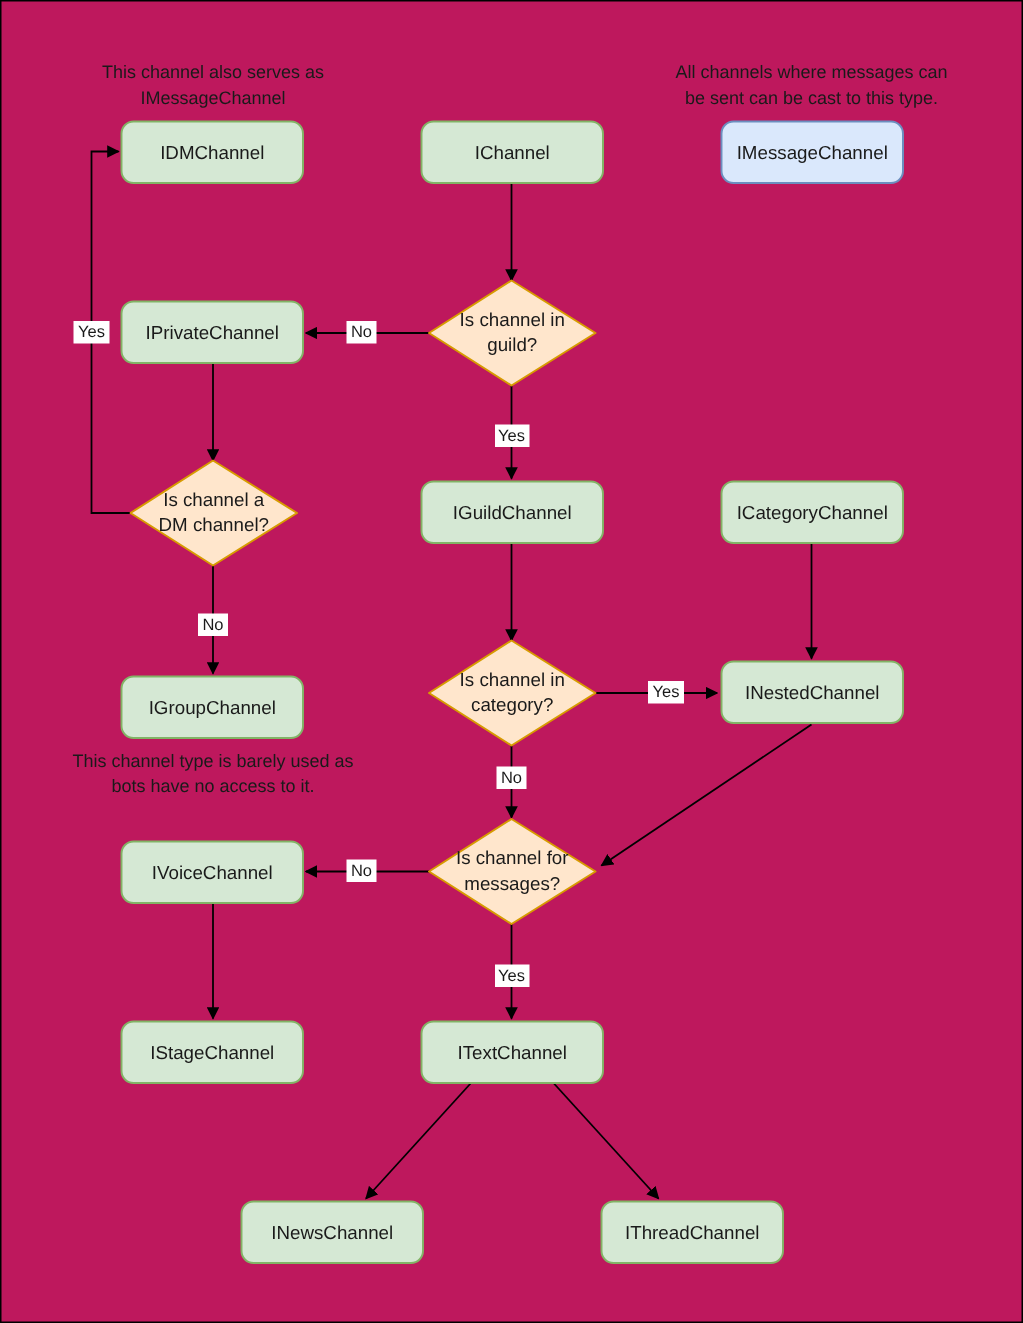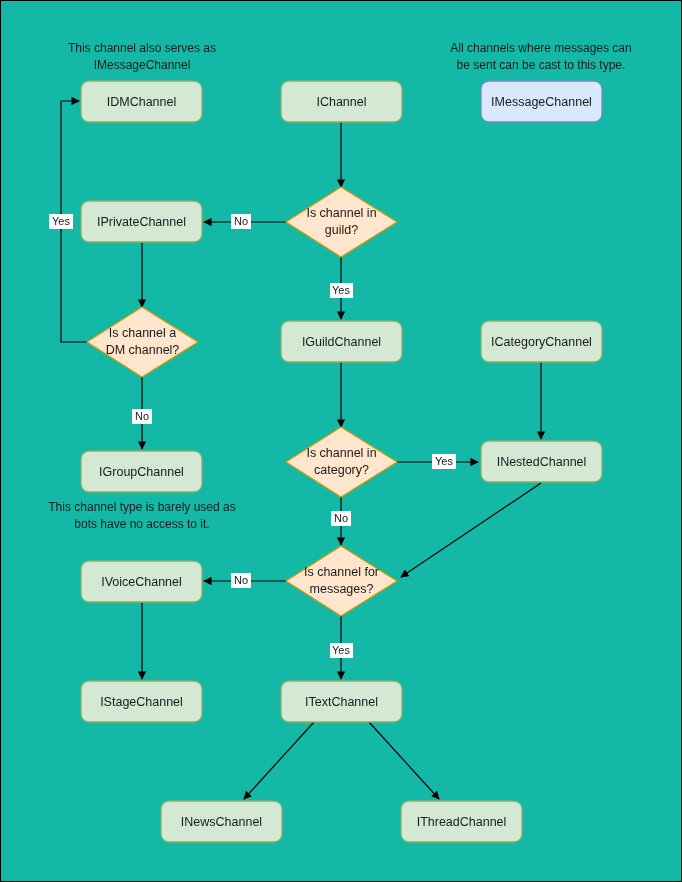--- a/index.html
+++ b/index.html
@@ -12,21 +12,21 @@
     height: 882px;
     font-family: "Liberation Sans", sans-serif;
     overflow: hidden;
   }
   #canvas-frame {
     position: relative;
     width: 682px;
     height: 882px;
     box-sizing: border-box;
     border: 1px solid #000000;
-    background: #14b8a6;
+    background: #be185d;
   }
   svg#flow {
     display: block;
     width: 682px;
     height: 882px;
   }
   .node-label {
     font-family: "Liberation Sans", sans-serif;
     font-size: 12.5px;
     fill: #1a1a1a;

